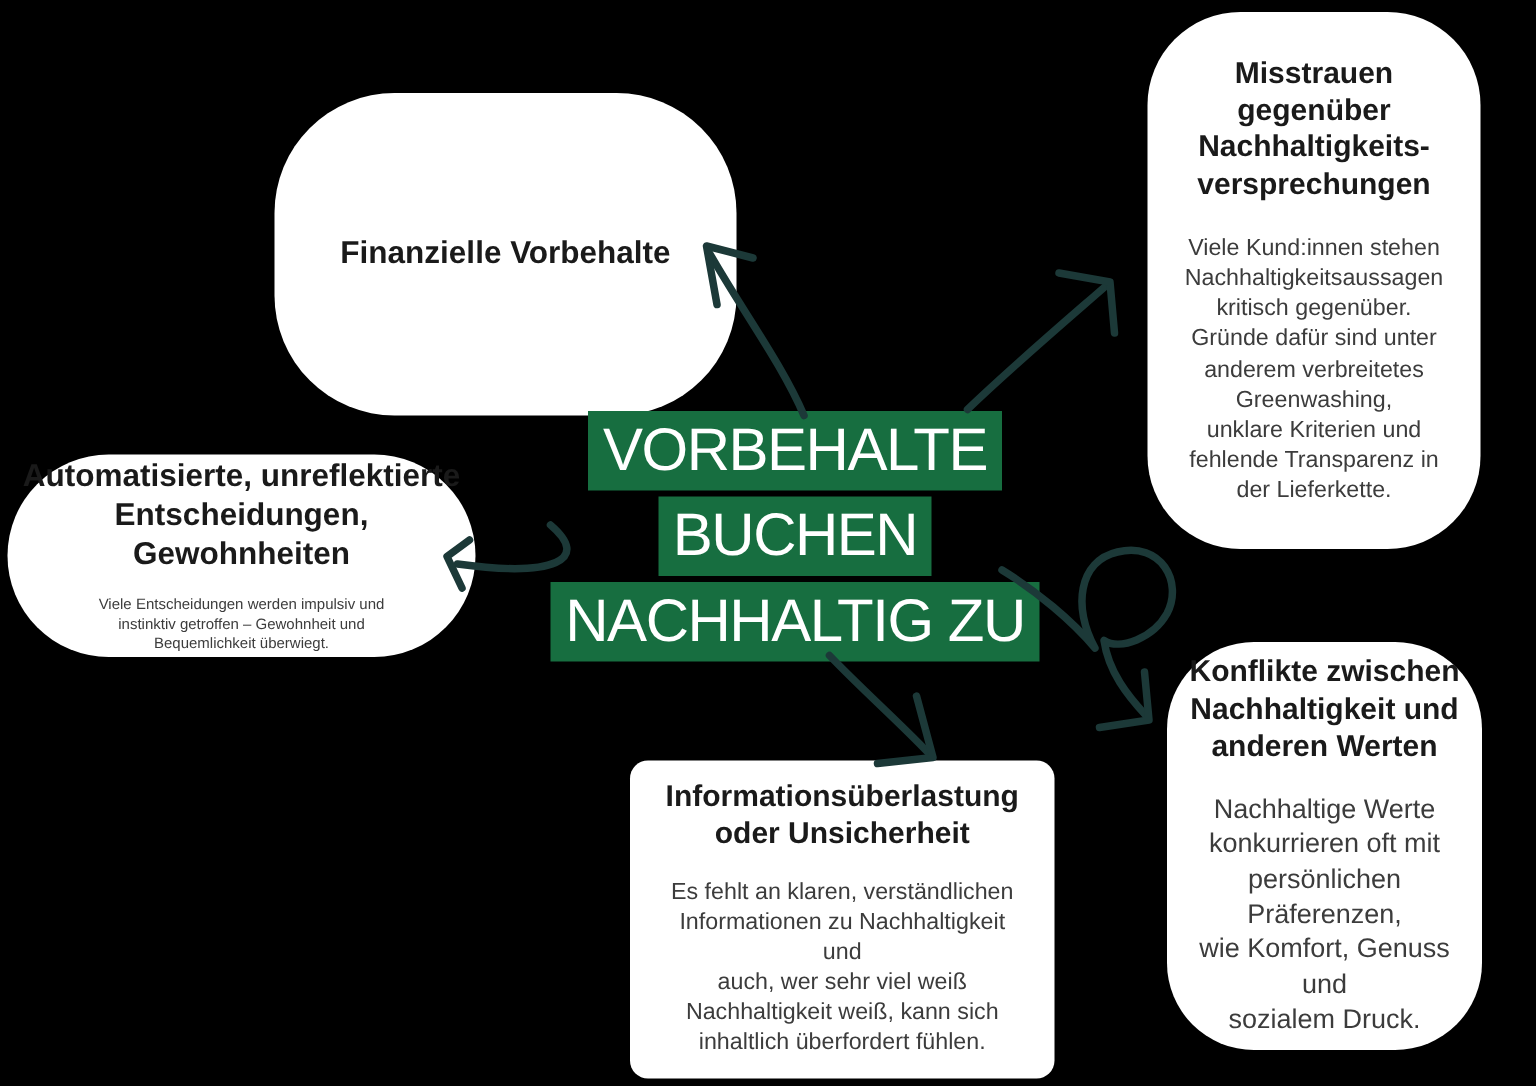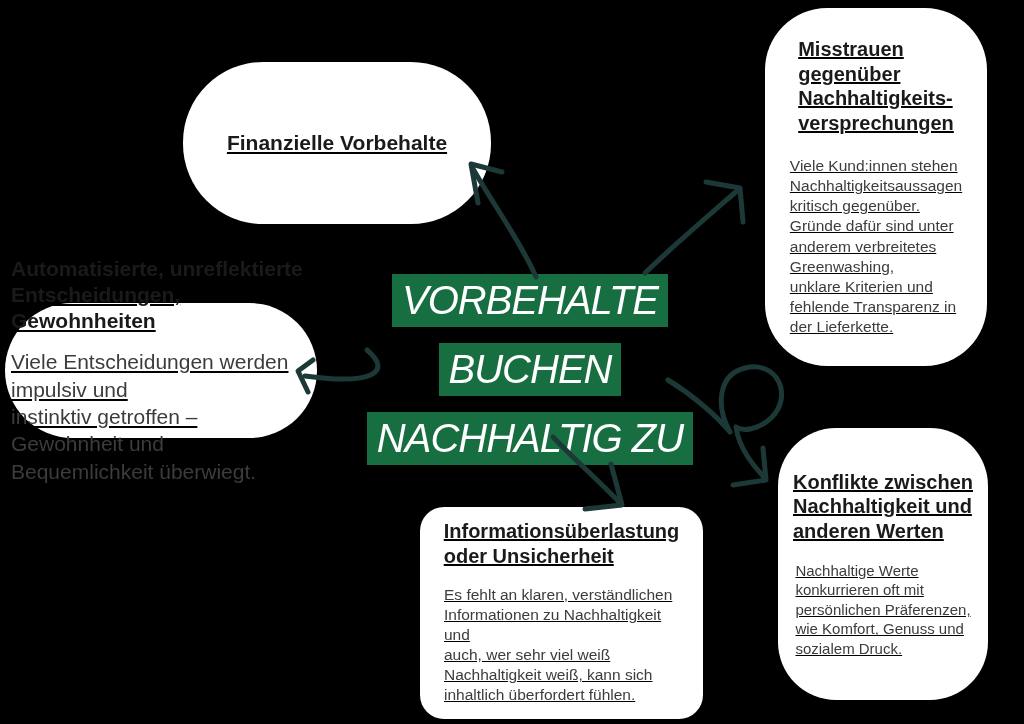--- a/index.html
+++ b/index.html
@@ -11,53 +11,53 @@
   body {
     width:1024px; height:724px; position:relative; overflow:hidden;
     background:var(--background);
     font-family:"Liberation Sans", sans-serif;
   }
   #canvas { position:absolute; inset:0; width:1024px; height:724px; }
 
   .node {
     position:absolute; background:var(--box-bg);
     display:flex; flex-direction:column; align-items:center; justify-content:center;
-    box-sizing:border-box;text-decoration:underline;
+    text-align:center; box-sizing:border-box;
   }
   .node-title {
     font-weight:700; color:var(--title-text);
     white-space:pre-line; line-height:1.24;
   }
   .node-body {
     color:var(--body-text); white-space:pre-line; line-height:1.3;
   }
 
-  #node-finanzielle { left:183px; top:62px; width:308px; height:162px; border-radius:80px; padding:0 10px; }
+  #node-finanzielle { left:183px; top:62px; width:308px; height:215px; border-radius:80px; padding:0 10px; }
   #node-finanzielle .node-title { font-size:21px; }
   #node-finanzielle .node-body  { font-size:15.5px; }
 
   #node-misstrauen { left:765px; top:8px; width:222px; height:358px; border-radius:62px; gap:20px; padding:0 12px; }
   #node-misstrauen .node-title { font-size:20px; }
   #node-misstrauen .node-body  { font-size:15.5px; }
 
   #node-automatisierte { left:5px; top:303px; width:312px; height:135px; border-radius:80px; gap:14px; padding:0 6px; }
   #node-automatisierte .node-title { font-size:21px; }
-  #node-automatisierte .node-body  { font-size:21px; }
+  #node-automatisierte .node-body  { font-size:10px; }
 
-  #node-information { left:420px; top:507px; width:283px; height:212px; border-radius:24px; gap:16px; padding:12px 24px 0; justify-content:flex-start; }
+  #node-information { left:420px; top:507px; width:283px; height:212px; border-radius:12px; gap:16px; padding:12px 24px 0; justify-content:flex-start; }
   #node-information .node-title { font-size:20px; }
   #node-information .node-body  { font-size:15.5px; }
 
   #node-konflikte { left:778px; top:428px; width:210px; height:272px; border-radius:58px; gap:17px; padding:0 10px; }
   #node-konflikte .node-title { font-size:20px; }
-  #node-konflikte .node-body  { font-size:15px; }
+  #node-konflikte .node-body  { font-size:18px; }
 
   #center-stack {
     position:absolute; left:360px; top:274px; width:340px;
-    display:flex; flex-direction:column; align-items:center; gap:16px;font-style:italic;
+    display:flex; flex-direction:column; align-items:center; gap:4px;
   }
   .center-bar {
     background:var(--center-bg); color:var(--center-text);
     font-size:40px; line-height:1; letter-spacing:-1px;
     padding:6px 10px 7px; white-space:nowrap;
   }
 
   svg.arrows { position:absolute; inset:0; pointer-events:none; }
   svg.arrows path, svg.arrows polyline {
     stroke:var(--arrow); stroke-width:5; fill:none;

